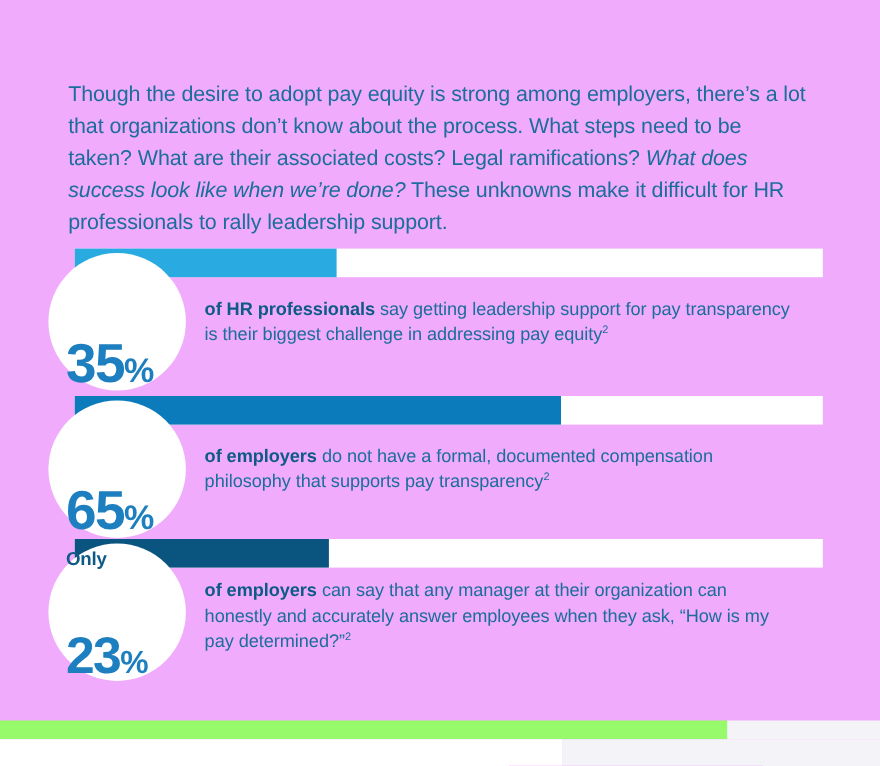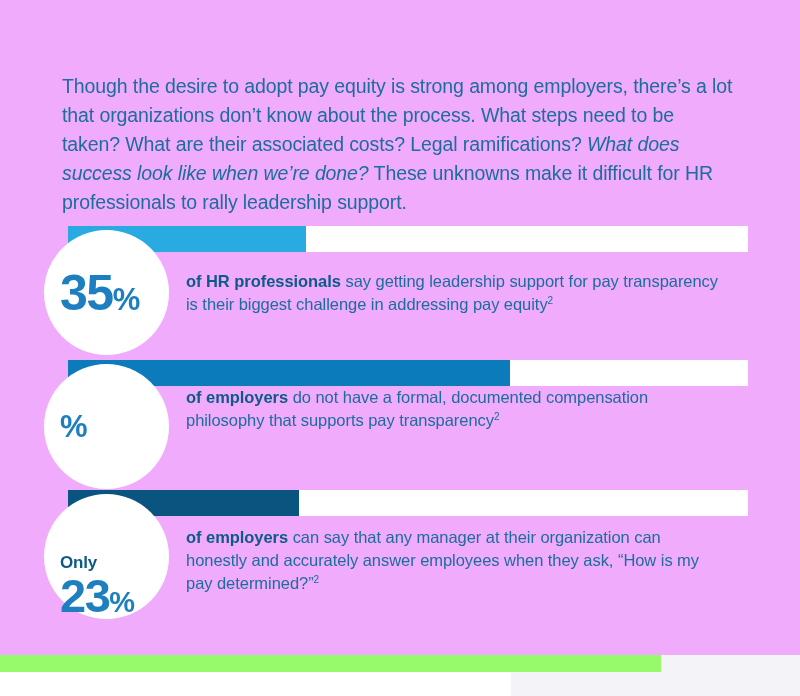--- a/index.html
+++ b/index.html
@@ -74,26 +74,26 @@
   }
   .circle .inner {
     position: absolute;
     left: 0;
     top: 0;
     width: 125px;
     height: 125px;
     display: flex;
     flex-direction: column;
     align-items: flex-start;
-    justify-content: center;
+    justify-content: flex-end;
     padding-left: 16px;
     box-sizing: border-box;
   }
   .circle.has-only .inner {
-    justify-content: flex-end;
+    justify-content: space-between;
     padding-top: 6px;
   }
 
   .only-label {
     font-size: 17px;
     font-weight: bold;
     color: #0d5a86;
     line-height: 17px;
     margin-bottom: 1px;
     letter-spacing: -0.2px;
@@ -121,21 +121,21 @@
   .stat-text {
     position: absolute;
     left: 186px;
     width: 540px;
     font-size: 16.5px;
     line-height: 23px;
     color: #1b6d9c;
     letter-spacing: -0.05px;
   }
   .b1 .stat-text { top: 44px; }
-  .b2 .stat-text { top: 26px; }
+  .b2 .stat-text { top: 44px; }
   .b3 .stat-text { top: 36px; }
   .stat-text b {
     color: #0d5a86;
     font-weight: bold;
   }
   .stat-text sup {
     font-size: 10px;
     vertical-align: super;
     line-height: 0;
   }
@@ -196,20 +196,21 @@
     <div class="stat-text"><b>of HR professionals</b><span> say getting leadership support for pay transparency is their biggest challenge in addressing pay equity</span><sup>2</sup></div>
   </div>
 
   <div class="stat-block b2">
     <div class="bar-track">
       <div class="bar-fill" id="fill-1" style="width: 65%; background: rgb(12, 123, 187);"></div>
     </div>
     <div class="circle">
       <div class="inner">
         <div class="pct">
+          <span class="num">65</span>
             <span class="sign">%</span>
         </div>
       </div>
     </div>
     <div class="stat-text"><b>of employers</b><span> do not have a formal, documented compensation philosophy that supports pay transparency</span><sup>2</sup></div>
   </div>
 
   <div class="stat-block b3">
     <div class="bar-track">
       <div class="bar-fill" id="fill-2" style="width: 34%; background: rgb(10, 85, 128);"></div>

